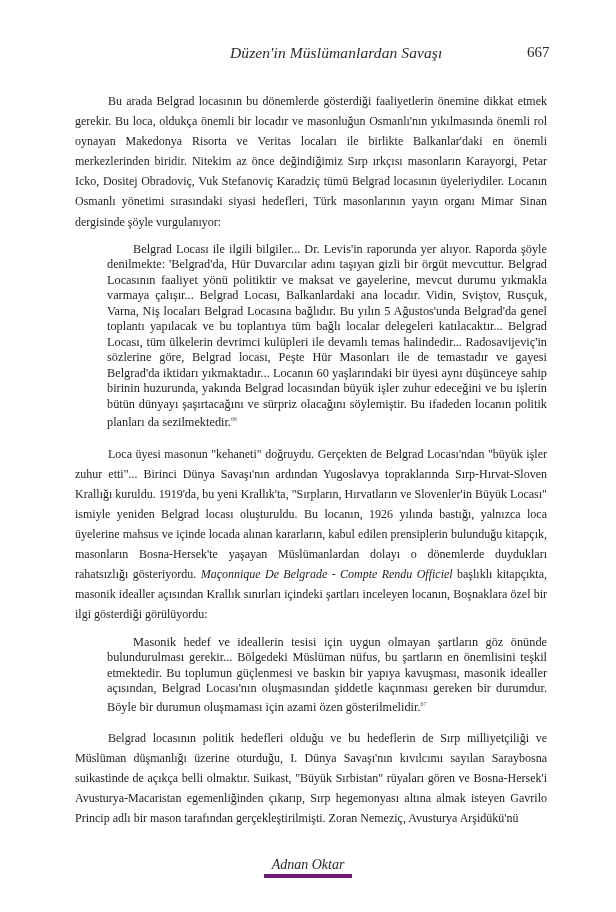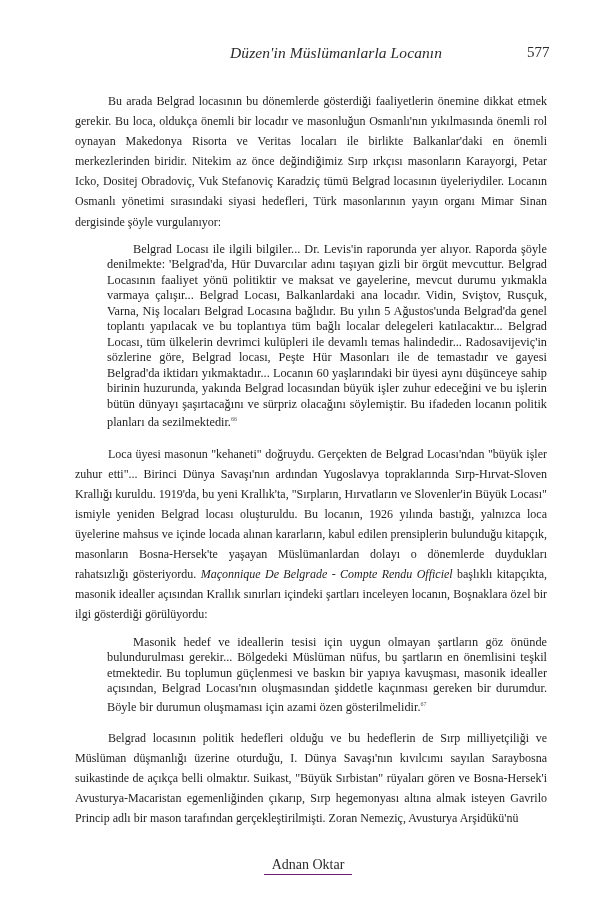--- a/index.html
+++ b/index.html
@@ -13,29 +13,29 @@
   p.body { margin: 0; font-size: 12px; line-height: 20.1px; text-align: justify;
            text-indent: 33px; hyphens: manual; }
   p.quote { margin: 0; font-size: 12.3px; line-height: 15.5px; text-align: justify;
             padding-left: 32px; }
   p.quote.first-indent { text-indent: 26px; }
   .gap-before-quote { height: 10px; }
   .gap-after-quote { height: 13px; }
   sup.fn { font-size: 6px; vertical-align: 5px; color: #555; }
   .footer { position: absolute; top: 855px; left: 0; width: 616px; text-align: center; }
   .author { display: inline-block; font-size: 14px; color: #2a2a2a; padding: 0 8px 1px 8px;
-            border-bottom: 1px solid #701a75; line-height: 16px; }
+            border-bottom: 4px solid #701a75; line-height: 16px; font-style: italic; }
   em { font-style: italic; }
 </style>
 </head>
 <body>
 
 <div class="header">
-  <span class="running-title">Düzen'in Müslümanlarla Locanın</span>
-  <span class="page-number">577</span>
+  <span class="running-title">Düzen'in Müslümanlardan Savaşı</span>
+  <span class="page-number">667</span>
 </div>
 
 <div class="content">
   <p class="body">Bu arada Belgrad locasının bu dönemlerde gösterdiği faaliyetlerin önemine dikkat etmek gerekir. Bu loca, oldukça önemli bir locadır ve masonluğun Osmanlı'nın yıkılmasında önemli rol oynayan Makedonya Risorta ve Veritas locaları ile birlikte Balkanlar'daki en önemli merkezlerinden biridir. Nitekim az önce değindiğimiz Sırp ırkçısı masonların Karayorgi, Petar Icko, Dositej Obradoviç, Vuk Stefanoviç Karadziç tümü Belgrad locasının üyeleriydiler. Locanın Osmanlı yönetimi sırasındaki siyasi hedefleri, Türk masonlarının yayın organı Mimar Sinan dergisinde şöyle vurgulanıyor:</p>
   <div class="gap-before-quote"></div>
   <p class="quote first-indent"><span>Belgrad Locası ile ilgili bilgiler... Dr. Levis'in raporunda yer alıyor. Raporda şöyle denilmekte: 'Belgrad'da, Hür Duvarcılar adını taşıyan gizli bir örgüt mevcuttur. Belgrad Locasının faaliyet yönü politiktir ve maksat ve gayelerine, mevcut durumu yıkmakla varmaya çalışır... Belgrad Locası, Balkanlardaki ana locadır. Vidin, Sviştov, Rusçuk, Varna, Niş locaları Belgrad Locasına bağlıdır. Bu yılın 5 Ağustos'unda Belgrad'da genel toplantı yapılacak ve bu toplantıya tüm bağlı localar delegeleri katılacaktır... Belgrad Locası, tüm ülkelerin devrimci kulüpleri ile devamlı temas halindedir... Radosavijeviç'in sözlerine göre, Belgrad locası, Peşte Hür Masonları ile de temastadır ve gayesi Belgrad'da iktidarı yıkmaktadır... Locanın 60 yaşlarındaki bir üyesi aynı düşünceye sahip birinin huzurunda, yakında Belgrad locasından büyük işler zuhur edeceğini ve bu işlerin bütün dünyayı şaşırtacağını ve sürpriz olacağını söylemiştir. Bu ifadeden locanın politik planları da sezilmektedir.</span><sup class="fn">66</sup></p>
   <div class="gap-after-quote"></div>
   <p class="body"><span>Loca üyesi masonun "kehaneti" doğruydu. Gerçekten de Belgrad Locası'ndan "büyük işler zuhur etti"... Birinci Dünya Savaşı'nın ardından Yugoslavya topraklarında Sırp-Hırvat-Sloven Krallığı kuruldu. 1919'da, bu yeni Krallık'ta, "Sırpların, Hırvatların ve Slovenler'in Büyük Locası" ismiyle yeniden Belgrad locası oluşturuldu. Bu locanın, 1926 yılında bastığı, yalnızca loca üyelerine mahsus ve içinde locada alınan kararların, kabul edilen prensiplerin bulunduğu kitapçık, masonların Bosna-Hersek'te yaşayan Müslümanlardan dolayı o dönemlerde duydukları rahatsızlığı gösteriyordu. </span><em>Maçonnique De Belgrade - Compte Rendu Officiel</em><span> başlıklı kitapçıkta, masonik idealler açısından Krallık sınırları içindeki şartları inceleyen locanın, Boşnaklara özel bir ilgi gösterdiği görülüyordu:</span></p>
   <div class="gap-before-quote"></div>
   <p class="quote first-indent"><span>Masonik hedef ve ideallerin tesisi için uygun olmayan şartların göz önünde bulundurulması gerekir... Bölgedeki Müslüman nüfus, bu şartların en önemlisini teşkil etmektedir. Bu toplumun güçlenmesi ve baskın bir yapıya kavuşması, masonik idealler açısından, Belgrad Locası'nın oluşmasından şiddetle kaçınması gereken bir durumdur. Böyle bir durumun oluşmaması için azami özen gösterilmelidir.</span><sup class="fn">67</sup></p>

